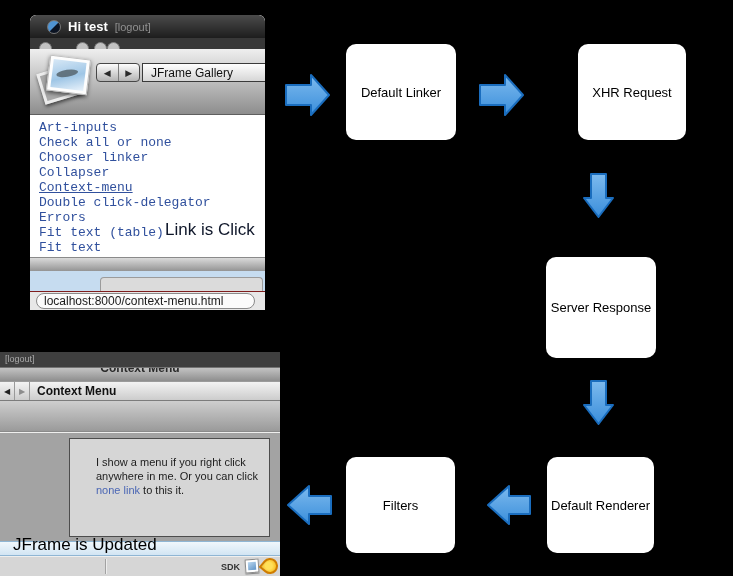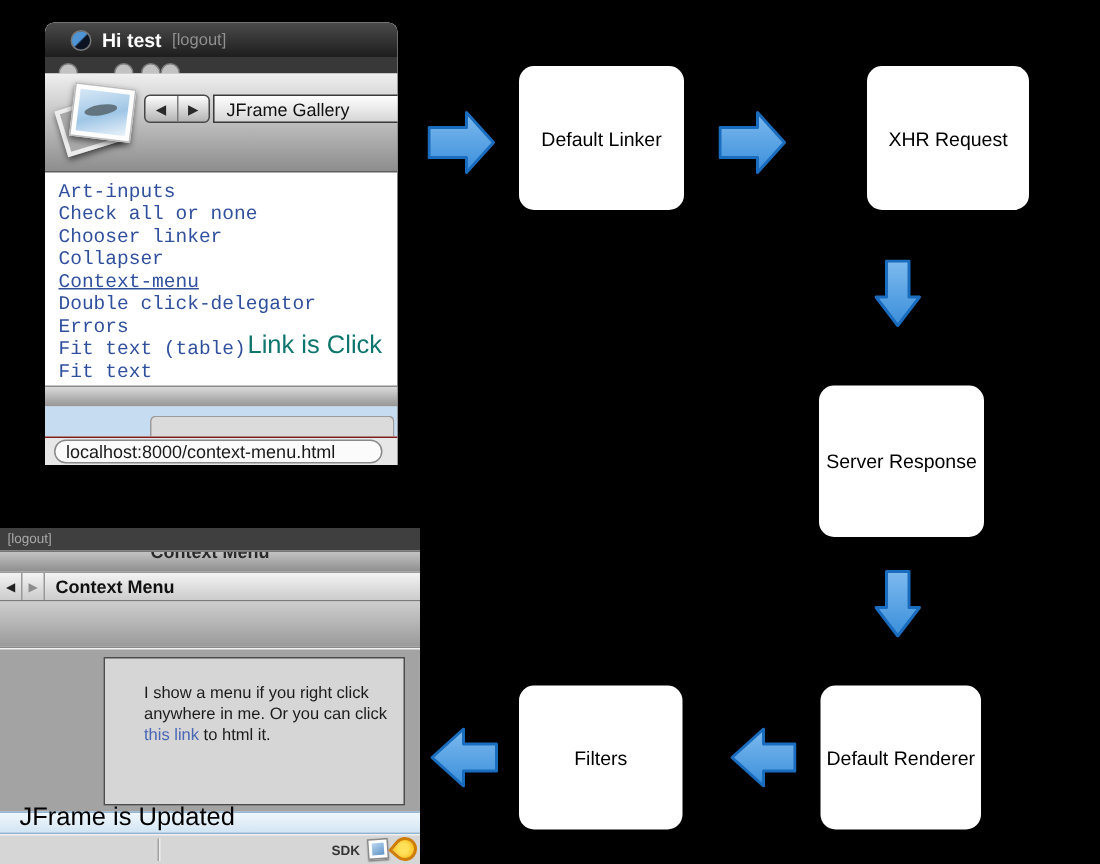--- a/index.html
+++ b/index.html
@@ -39,21 +39,21 @@
              border-radius:4px;overflow:hidden;}
   .nav-btn{flex:1;display:flex;align-items:center;justify-content:center;
            font-size:9px;color:#2a2a2a;}
   .nav-btn.back{border-right:1px solid #7c7c7c;}
   .title-field{position:absolute;left:112px;top:14px;right:-2px;height:19px;
                background:linear-gradient(#fefefe,#d6d6d6);border:1px solid #3a3a3a;
                display:flex;align-items:center;padding-left:8px;font-size:12px;color:#111;}
   .g-links{padding:5px 0 0 9px;}
   .g-link{font-size:13px;line-height:15px;color:#30509d;white-space:nowrap;font-family:Liberation Mono, monospace;}
   .g-link.underlined{text-decoration:underline;}
-  .g-caption{position:absolute;left:135px;top:205px;font-size:17px;color:#0f766e;
+  .g-caption{position:absolute;left:135px;top:205px;font-size:17px;color:#0f172a;
              white-space:nowrap;}
   .g-bottombar{position:absolute;left:0;right:0;top:242px;height:14px;
                background:linear-gradient(#dadada,#949494);border-top:1px solid #8a8a8a;}
   .g-bluestrip{position:absolute;left:0;right:0;top:256px;height:20px;background:#c6dcf0;}
   .g-graybox{position:absolute;left:70px;right:2px;top:6px;bottom:0;background:#dbdbdb;
              border:1px solid #9b9b9b;border-bottom:none;border-radius:4px 4px 0 0;}
   .g-statusrow{position:absolute;left:0;right:0;top:276px;height:19px;background:#e7e7e7;
                border-top:1px solid #7f1d1d;}
   .url-box{position:absolute;left:6px;top:1px;width:219px;height:16px;background:#fbfbfb;
            border:1px solid #8a8a8a;border-radius:8px;font-size:12px;color:#1a1a1a;
@@ -228,21 +228,21 @@
       <span class="c-nav back">◀</span>
       <span class="c-nav fwd">▶</span>
       <span class="c-toolbar-title">Context Menu</span>
     </div>
     <div class="c-gradient"></div>
     <div class="c-content">
       <div class="demo-box">
         <div class="demo-text">
           <div class="demo-line">I show a menu if you right click</div>
           <div class="demo-line">anywhere in me. Or you can click</div>
-          <div class="demo-line"><span class="demo-link">this link</span><span> to html it.</span></div>
+          <div class="demo-line"><span class="demo-link">none link</span><span> to this it.</span></div>
         </div>
       </div>
     </div>
     <div class="c-banner">
       <span class="banner-text">JFrame is Updated</span>
     </div>
     <div class="c-statusbar">
       <div class="status-divider"></div>
       <span class="sdk-label">SDK</span>
       <span class="sdk-photo-icon"></span>

